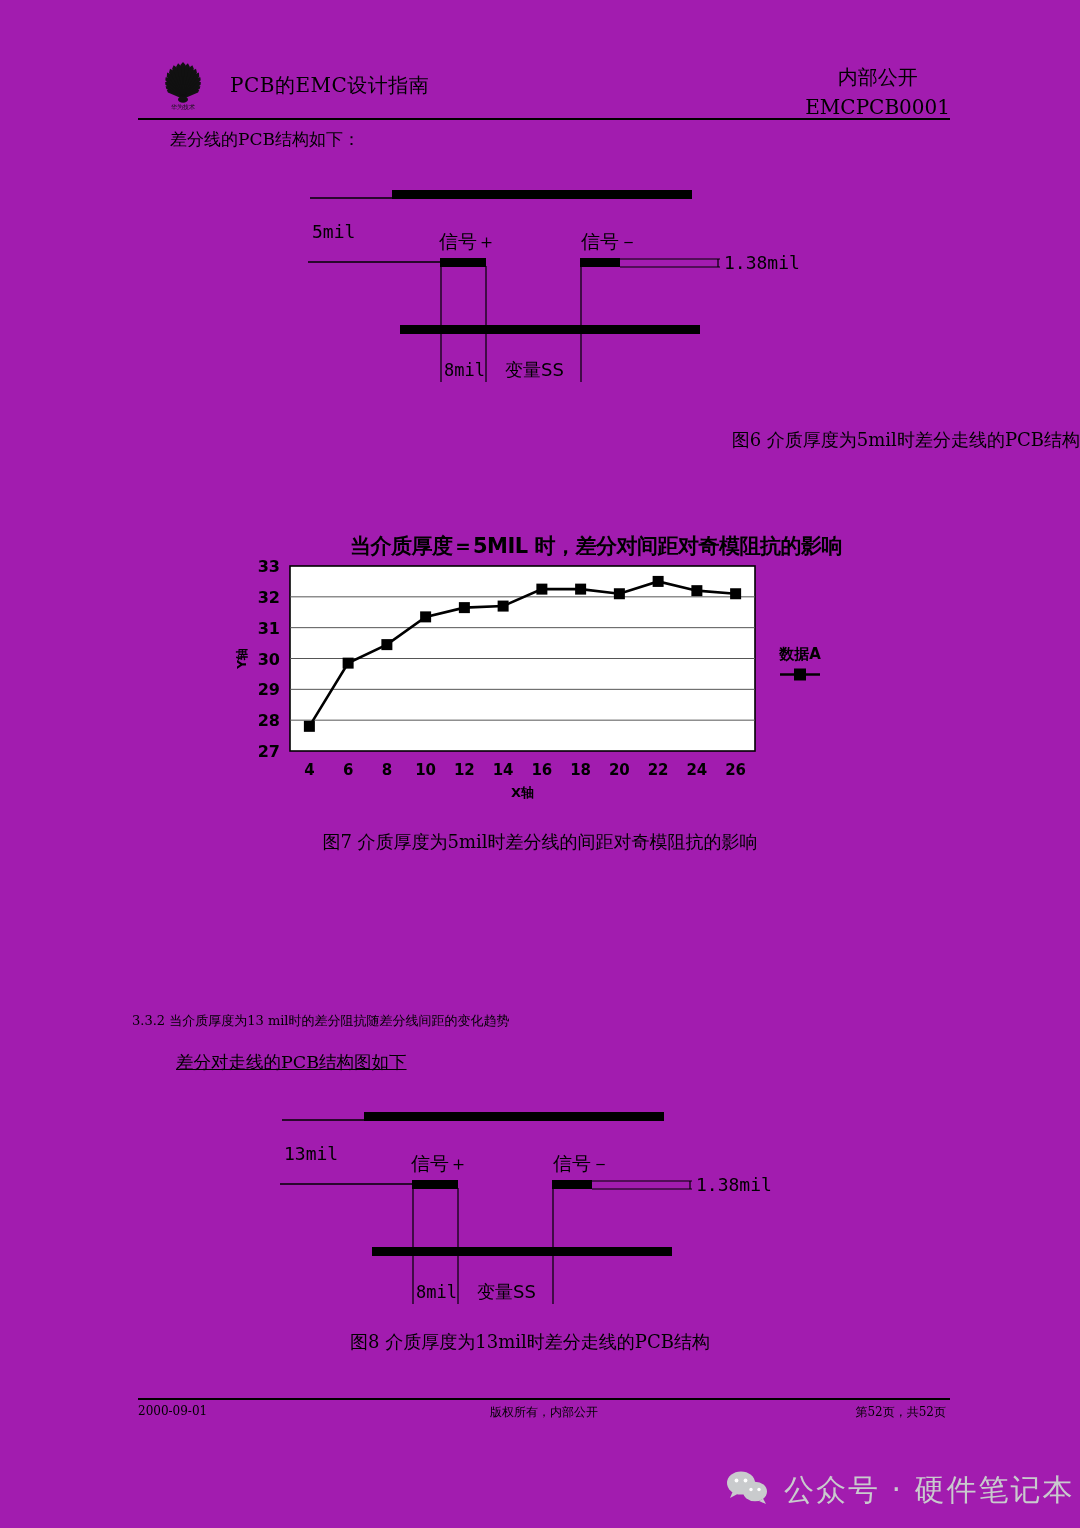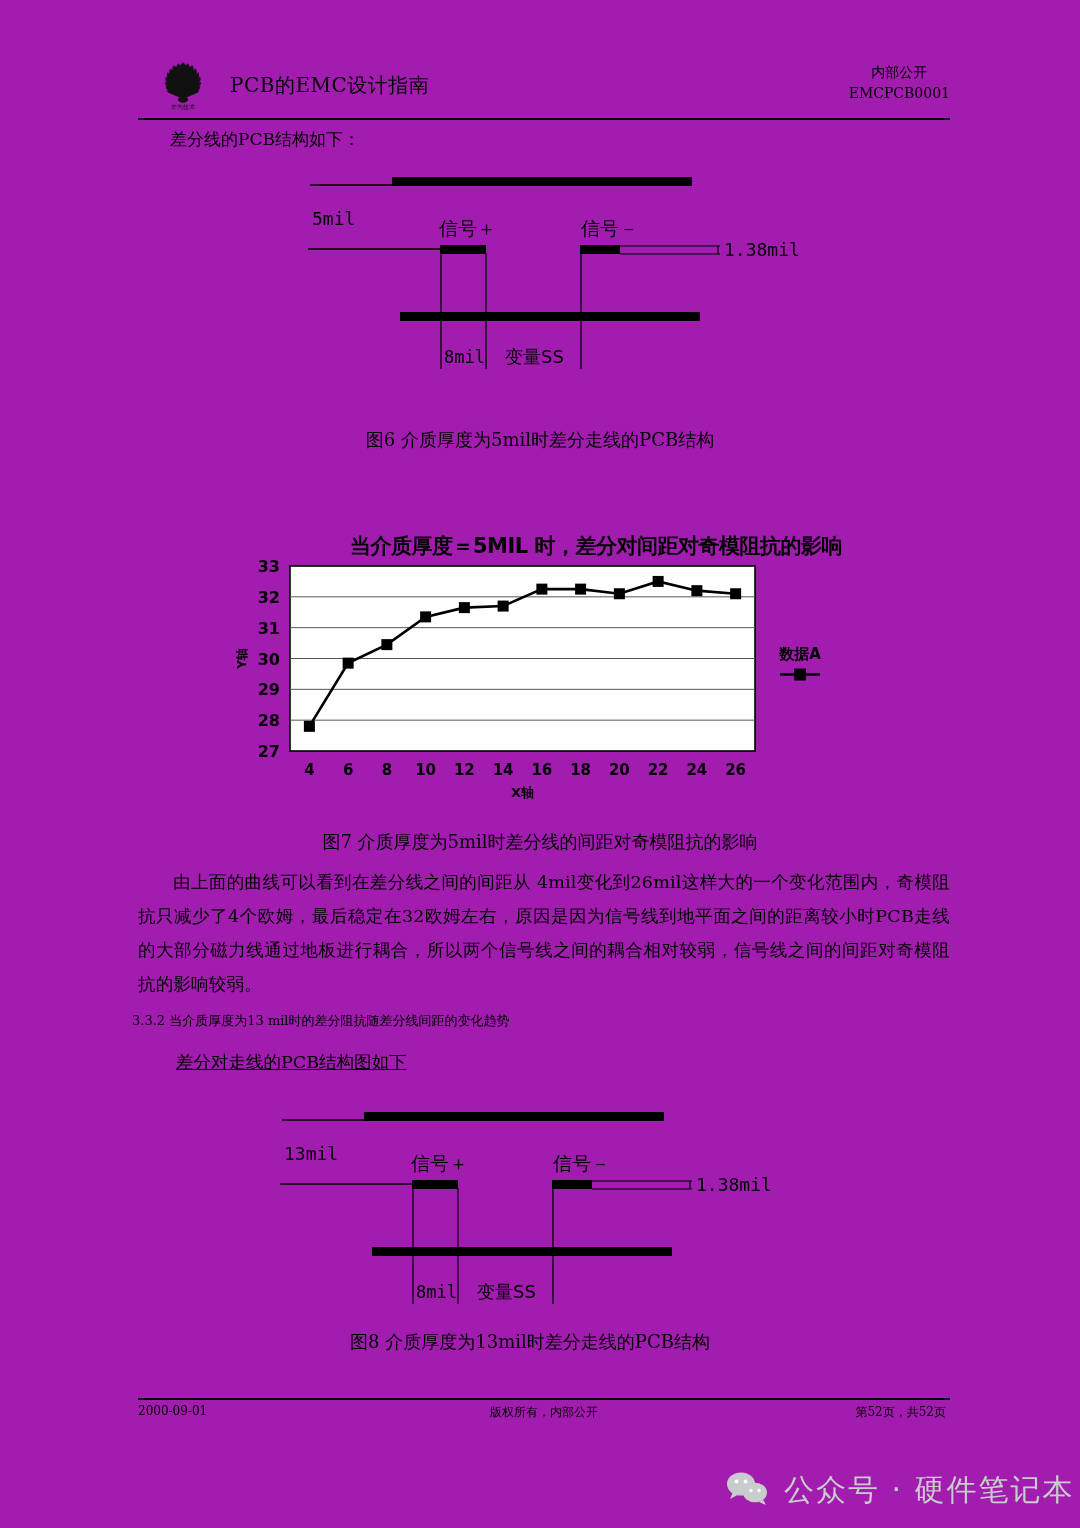--- a/index.html
+++ b/index.html
@@ -48,21 +48,21 @@
     font-family: "DejaVu Serif", "Liberation Serif", serif;
     letter-spacing: 0.5px;
     white-space: nowrap;
   }
   .header-right {
     position: absolute;
     right: 0px;
     top: 12px;
     text-align: center;
     line-height: 1.5;
-    font-size: 14px;
+    font-size: 20px;
     white-space: nowrap;
   }
   .header-rule {
     position: absolute;
     left: 138px;
     top: 118px;
     width: 812px;
     height: 0;
     border-top: 2px solid #000;
   }
@@ -73,42 +73,42 @@
     left: 170px;
     top: 128px;
     font-size: 17px;
     white-space: nowrap;
   }
 
   
   .pcb1 {
     position: absolute;
     left: 300px;
-    top: 157px;
+    top: 170px;
     width: 520px;
     height: 220px;
   }
   .pcb2 {
     position: absolute;
     left: 272px;
     top: 1092px;
     width: 520px;
     height: 220px;
   }
   .pcb1 svg, .pcb2 svg { display:block; }
 
   
   .caption {
     position: absolute;
     width: 100%;
     text-align: center;
     font-size: 18px;
     white-space: nowrap;
   }
-  #cap6 { left: 0; top: 428px; }
+  #cap6 { left: 0; top: 428px; text-align: right; }
   #cap7 { left: 0; top: 830px; }
   #cap8 { left: -10px; top: 1330px; }
 
   
   .chart-wrap {
     position: absolute;
     left: 232px;
     top: 528px;
     width: 620px;
     height: 290px;
@@ -179,21 +179,21 @@
   .footer-left  { position:absolute; left: 0;    top: 0; }
   .footer-mid   { position:absolute; left: 50%;  top: 0; transform: translateX(-50%); white-space: nowrap;}
   .footer-right { position:absolute; right: 4px;   top: 0; white-space: nowrap;}
 
   
   .watermark {
     position: absolute;
     left: 726px;
     top: 1470px;
     display: flex;
-    align-items: flex-end;
+    align-items: flex-start;
     gap: 14px;
     color: #c9cbcd;
   }
   .wm-text {
     font-size: 30px;
     font-family: "DejaVu Sans", "Liberation Sans", sans-serif;
     letter-spacing: 2px;
     white-space: nowrap;
   }
 </style>
@@ -321,21 +321,20 @@
         <text x="290.5" y="239" text-anchor="middle" font-size="13" font-weight="bold" font-family="'DejaVu Sans','Liberation Sans',sans-serif">X轴</text>
         <text x="14" y="100.5" text-anchor="middle" font-size="12" font-weight="bold" font-family="'DejaVu Sans','Liberation Sans',sans-serif" transform="rotate(-90 14 100.5)">Y轴</text>
         <text x="568" y="100.5" text-anchor="middle" font-size="15" font-weight="bold" font-family="'DejaVu Sans','Liberation Sans',sans-serif">数据A</text>
         <line x1="548" y1="116.5" x2="588" y2="116.5" stroke="#000" stroke-width="2.4"></line>
         <rect x="562" y="110.5" width="12" height="12" fill="#000"></rect>
       </svg>
   </div>
 
   <div class="caption" id="cap7">图7  介质厚度为5mil时差分线的间距对奇模阻抗的影响</div>
 
-  <div class="para">由上面的曲线可以看到在差分线之间的间距从 4mil变化到26mil这样大的一个变化范围内，奇模阻抗只减少了4个欧姆，最后稳定在32欧姆左右，原因是因为信号线到地平面之间的距离较小时PCB走线的大部分磁力线通过地板进行耦合，所以两个信号线之间的耦合相对较弱，信号线之间的间距对奇模阻抗的影响较弱。</div>
 
   <div class="section-head">3.3.2  当介质厚度为13 mil时的差分阻抗随差分线间距的变化趋势</div>
   <div class="section-sub">差分对走线的PCB结构图如下</div>
 
   <div class="pcb2">
     <svg width="520" height="220" viewBox="0 0 520 220">
       <line x1="10" y1="28" x2="92" y2="28" stroke="#000" stroke-width="1.4"></line>
       <rect x="92" y="20" width="300" height="9" fill="#000"></rect>
       <line x1="8" y1="92" x2="140" y2="92" stroke="#000" stroke-width="1.4"></line>
       <rect x="140" y="88" width="46" height="9" fill="#000"></rect>

